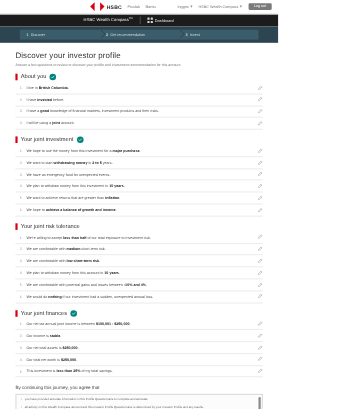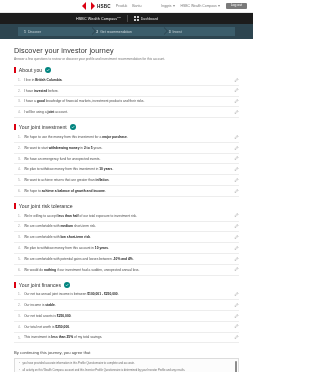--- a/index.html
+++ b/index.html
@@ -174,21 +174,21 @@
         <span>Get recommendation</span>
       </div>
       <div class="step">
         <span class="num">3</span>
         <span>Invest</span>
       </div>
     </div>
   </div>
 
   <div class="content">
-    <div class="h1">Discover your investor journey</div>
+    <div class="h1">Discover your investor profile</div>
     <div class="sub">Answer a few questions to review or discover your profile and investment recommendation for this account.</div>
 
     <div id="sections-host">
         <div class="section-head">
           <span class="redbar"></span>
           <span class="section-title">About you</span>
           <span class="badge">
             <svg viewBox="0 0 16 16">
               <path d="M3.5 8.5l3 3 6-6.5" fill="none" stroke="#ffffff" stroke-width="2.4" stroke-linecap="round" stroke-linejoin="round"></path>
             </svg>

